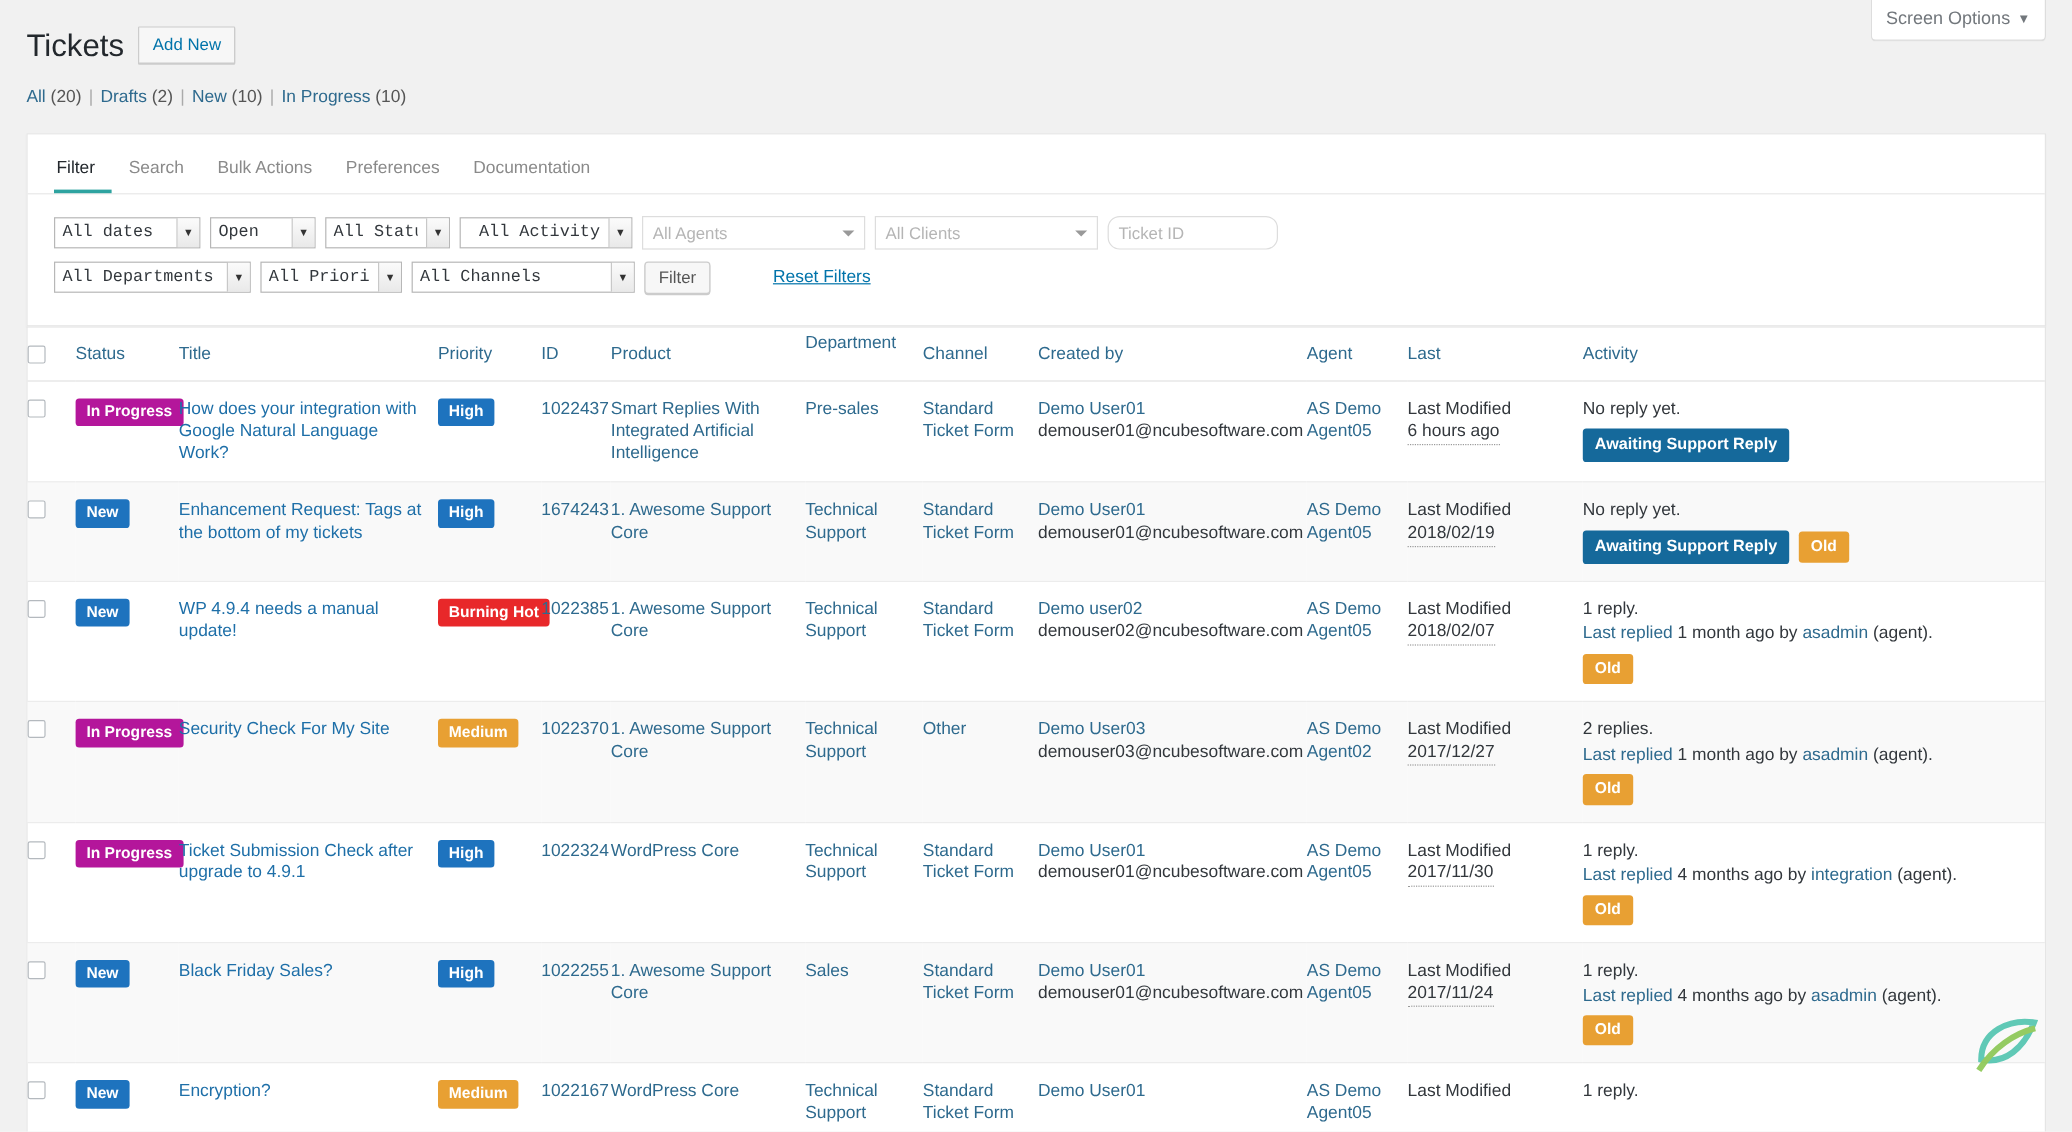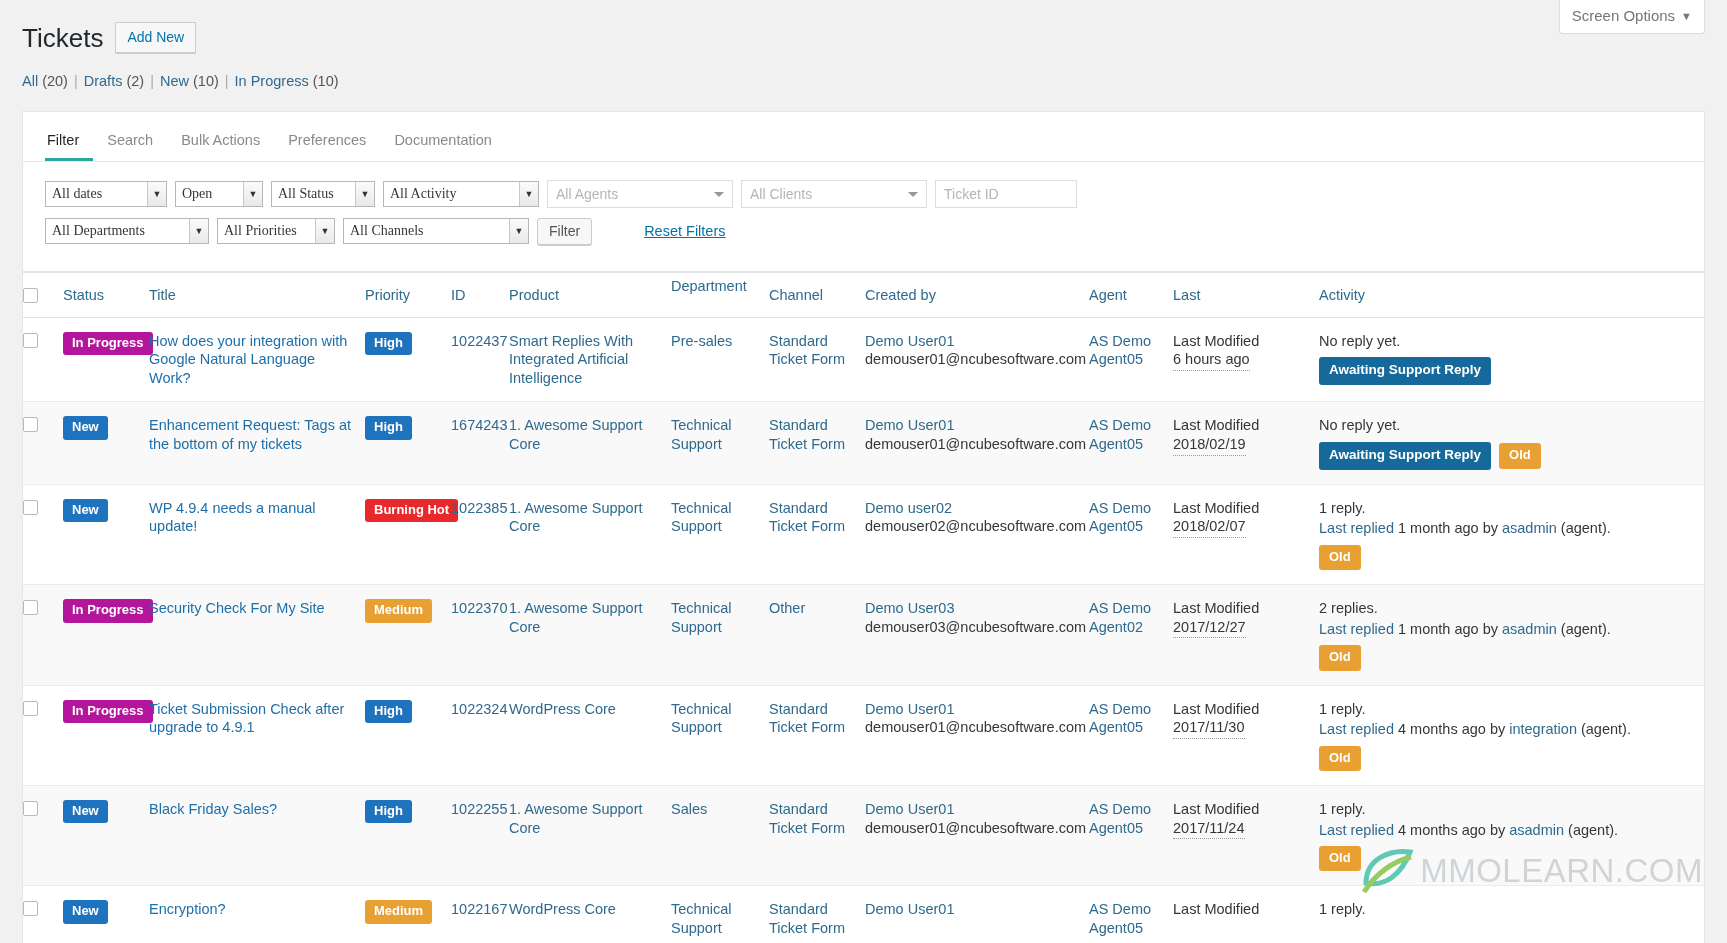--- a/index.html
+++ b/index.html
@@ -100,40 +100,40 @@
   .filters { padding: 18px 22px 26px 22px; }
   .filter-row { display: flex; align-items: center; gap: 8px; margin-bottom: 10px; }
   .filter-row:last-child { margin-bottom: 0; }
 
   select.f {
     -webkit-appearance: none; appearance: none;
     background: #fff;
     border: 1px solid #b7b7b7;
     border-radius: 0;
     font-size: 14px;
-    font-family: Liberation Serif, serif;
+    font-family: Liberation Mono, monospace;
     color: #32373c;
     height: 26px;
     padding: 2px 26px 2px 6px;
     line-height: 20px;
   }
   .sel-wrap { position: relative; display: inline-block; }
   .sel-wrap .arrowbox {
     position: absolute; top: 1px; right: 1px; bottom: 1px;
     width: 19px;
     background: linear-gradient(#fbfbfb,#e9e9e9);
     border-left: 1px solid #c8c8c8;
     display: flex; align-items: center; justify-content: center;
     pointer-events: none;
     font-size: 9px; color: #333;
   }
   .s-dates   { width: 122px; }
   .s-open    { width: 88px; }
   .s-status  { width: 104px; }
-  .s-activity{ width: 156px; }
+  .s-activity{ width: 144px; text-align: right; }
   .s-depts   { width: 164px; }
   .s-prior   { width: 118px; }
   .s-chan    { width: 186px; }
 
   .select2 {
     position: relative;
     background: #fff;
     border: 1px solid #ddd;
     height: 28px;
     font-size: 14px;
@@ -155,21 +155,21 @@
 
   .textinput {
     border: 1px solid #ddd;
     background: #fff;
     height: 28px;
     width: 142px;
     font-size: 14px;
     font-family: "Liberation Sans", sans-serif;
     padding: 0 8px;
     color: #32373c;
-    border-radius: 0;
+    border-radius: 10px;
   }
   .textinput::placeholder { color: #b5b5b5; }
 
   .filter-btn {
     background: #f7f7f7;
     border: 1px solid #ccc;
     border-radius: 3px;
     box-shadow: 0 1px 0 #ccc;
     font-size: 14px;
     font-family: "Liberation Sans", sans-serif;
@@ -537,16 +537,15 @@
           </tr>
         </tbody>
     </table>
   </div>
 
   <div class="watermark">
     <svg width="62" height="56" viewBox="0 0 62 56">
       <path d="M10 40 C10 16, 34 6, 54 9 C46 30, 30 44, 10 40 Z" fill="none" stroke="#3fbfa8" stroke-width="5"></path>
       <path d="M8 49 C20 30, 38 18, 55 14" fill="none" stroke="#7fc241" stroke-width="5"></path>
     </svg>
-    <span class="wm-text">MMOLEARN.COM</span>
   </div>
 
 </div>
 
 </body></html>

